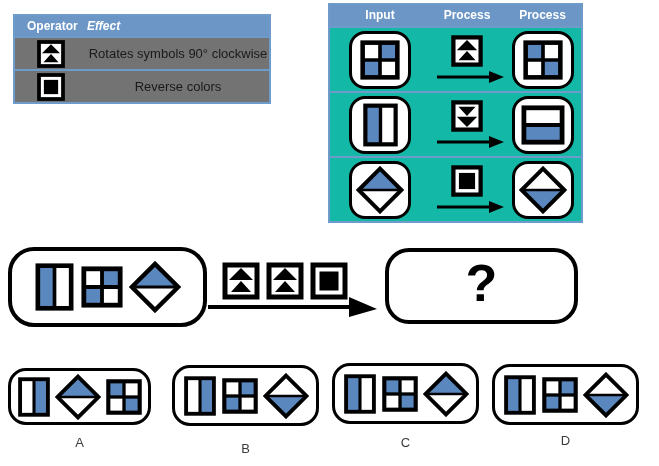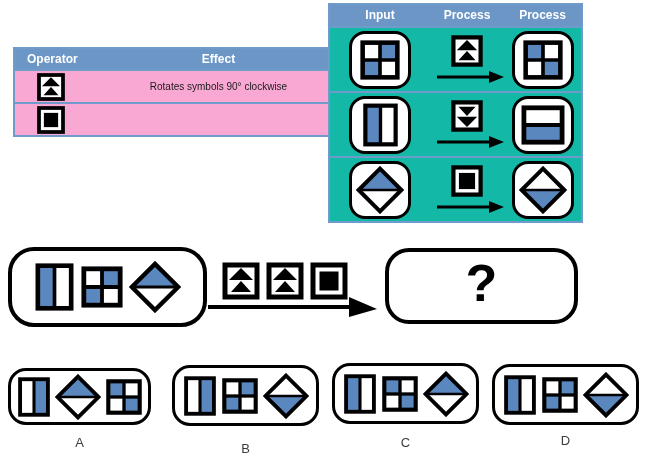--- a/index.html
+++ b/index.html
@@ -14,32 +14,31 @@
     background: #fff;
     overflow: hidden;
     --hdr: #6b96c6;
     --tb: #6e9bc9;
   }
 
   
   .op-table {
     position: absolute;
     left: 13px; top: 14px;
-    width: 339px;
+    width: 258px;
     border: 2px solid var(--tb);
-    background: #f9a8d4;
-    margin-top: 33px;
+    background: #737373;
   }
   .op-thead { display: flex; height: 20px; background: var(--hdr); }
   .op-th { color: #fff; font-weight: bold; font-size: 12px; line-height: 20px; }
   .op-th-operator { width: 72px; padding-left: 12px; }
-  .op-th-effect { flex: 1; text-align: center; }
+  .op-th-effect { flex: 1; text-align: left; font-style: italic; }
   .op-row { display: flex; align-items: center; height: 33px; border-top: 2px solid var(--tb); }
   .op-icon-cell { width: 72px; display: flex; justify-content: center; align-items: center; }
-  .op-effect { flex: 1; text-align: center; font-size: 10px; color: #1a1a1a; }
+  .op-effect { flex: 1; text-align: center; font-size: 13px; color: #1a1a1a; }
 
   
   .ex-table {
     position: absolute;
     left: 328px; top: 3px;
     width: 255px;
     border: 2px solid var(--tb);
     background: #14b8a6;
   }
   .ex-thead { display: flex; height: 21px; background: var(--hdr); }
@@ -120,20 +119,21 @@
           </div>
           <div class="op-effect">Rotates symbols 90° clockwise</div>
         </div>
         <div class="op-row">
           <div class="op-icon-cell">
             <svg width="30" height="30" viewBox="0 0 40 40">
               <rect x="4" y="4" width="32" height="32" fill="#fff" stroke="#000000" stroke-width="5"></rect>
               <rect x="10.5" y="10.5" width="19" height="19" fill="#000000"></rect>
             </svg>
           </div>
+          <div class="op-effect">Reverse colors</div>
         </div>
       </div>
   </section>
 
   <section class="ex-table">
     <div class="ex-thead">
       <div class="ex-th ex-th-input">Input</div>
       <div class="ex-th ex-th-process">Process</div>
       <div class="ex-th ex-th-output">Process</div>
     </div>

